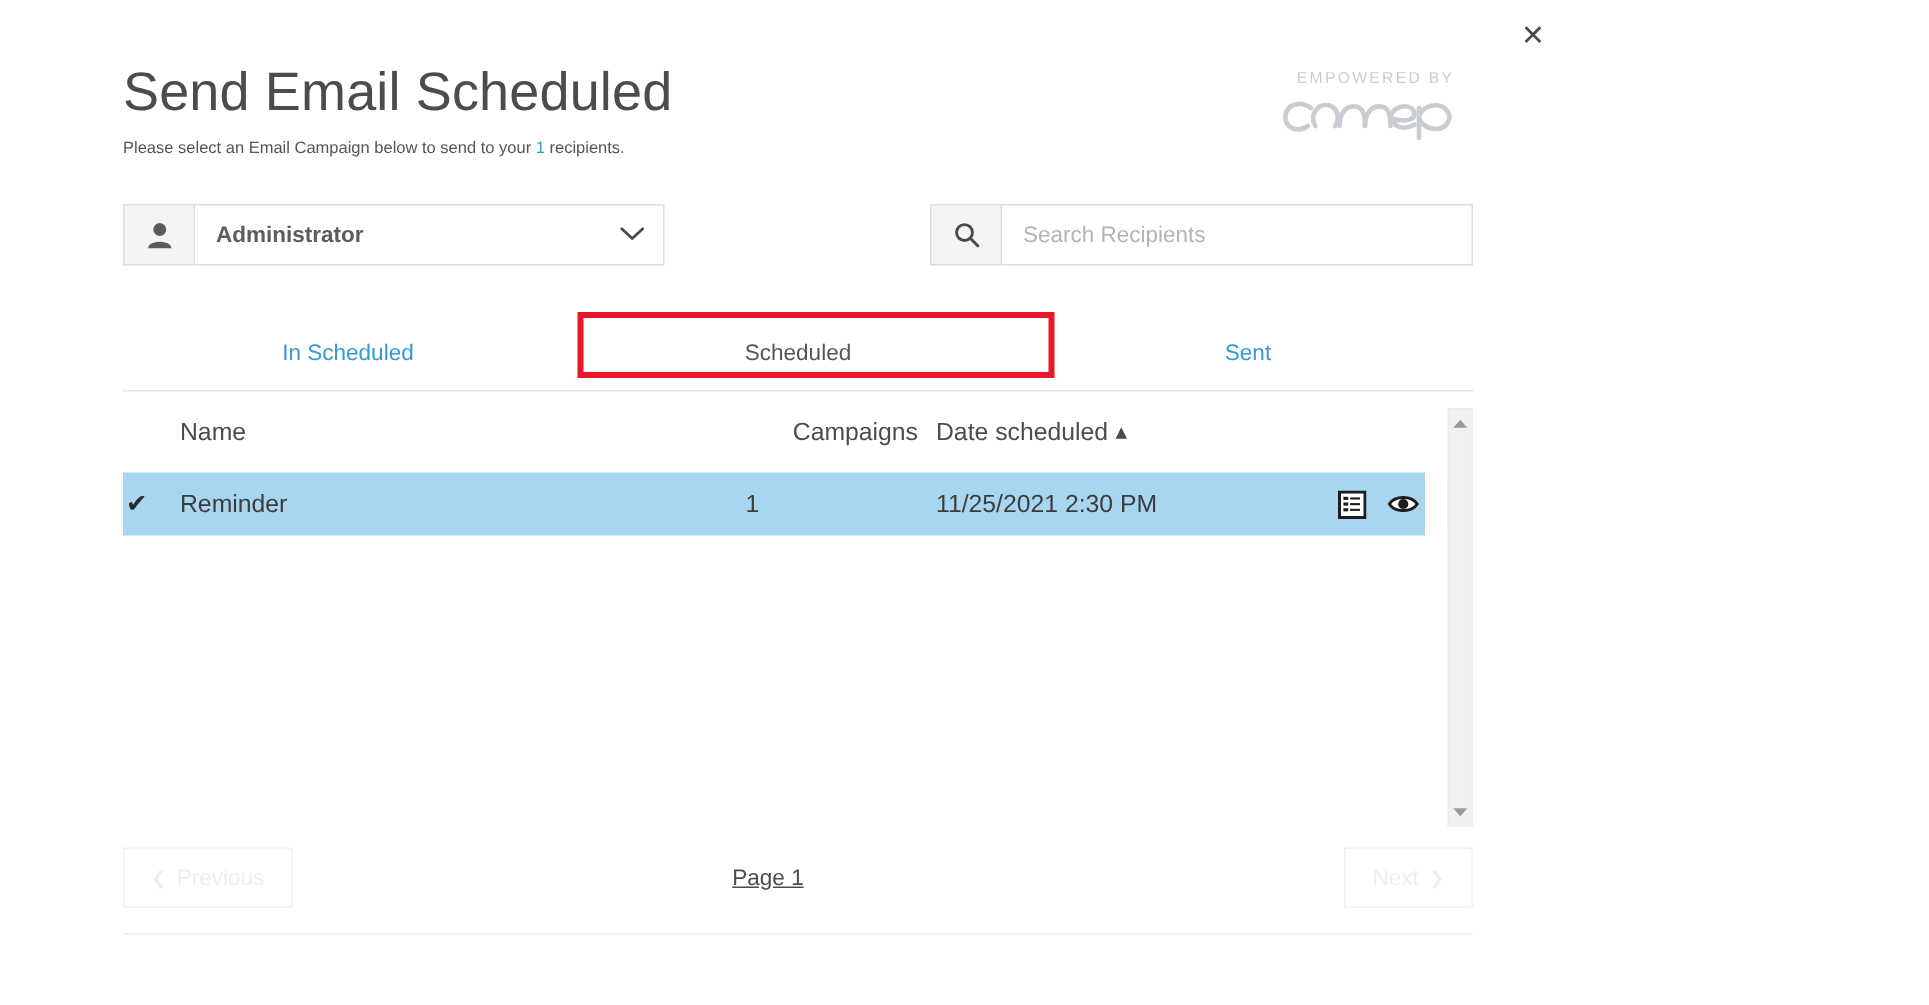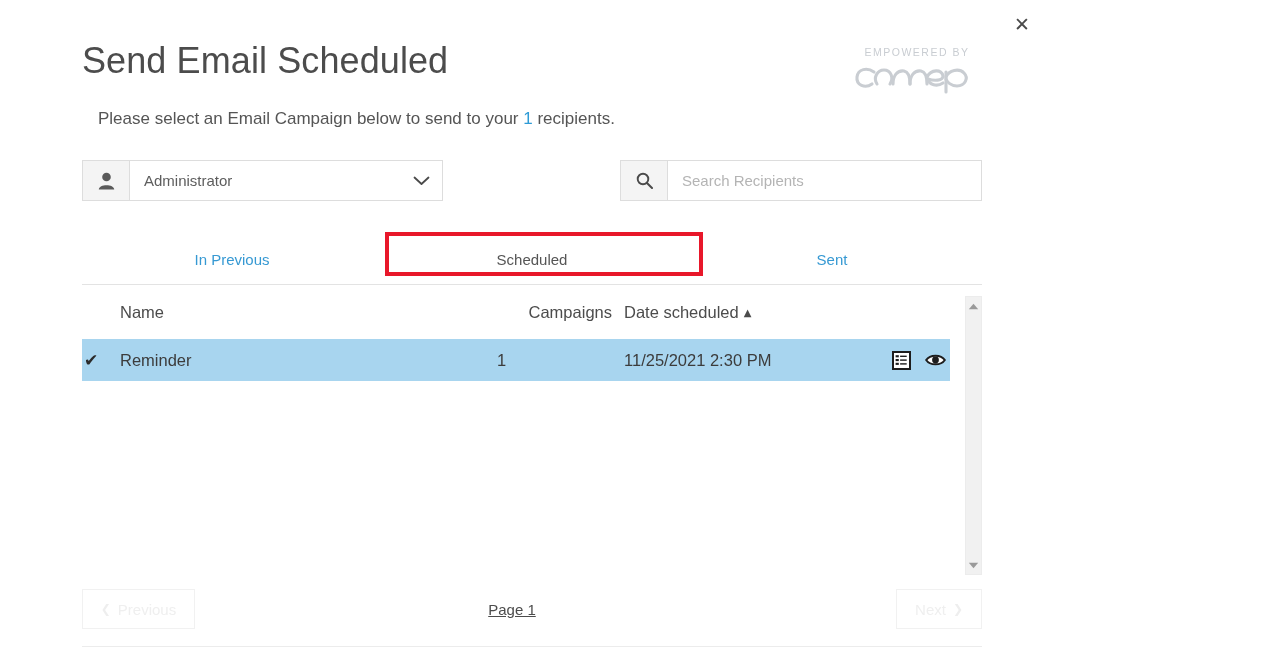--- a/index.html
+++ b/index.html
@@ -47,23 +47,23 @@
     font-size: 36px;
     font-weight: 300;
     color: #4c4c4c;
     letter-spacing: 0.1px;
     margin: 0;
     padding-top: 38px;
     line-height: 1.25;
   }
 
   .subtitle {
-    font-size: 17px;
+    font-size: 11px;
     color: #555555;
-    margin: 16px;
+    margin: 0;
     padding-top: 10px;
     font-weight: 400;
   }
   .subtitle .count {
     color: #2e9bd6;
   }
 
   
   .logo-block {
     position: absolute;
@@ -118,21 +118,21 @@
     display: flex;
     align-items: center;
     padding: 0 12px 0 14px;
     box-sizing: border-box;
     position: relative;
     cursor: pointer;
   }
   .field-body .value {
     font-size: 15px;
     color: #5d5d5d;
-    font-weight: 400;
+    font-weight: 700;
   }
   .field-body .placeholder {
     font-size: 15px;
     color: #b4b4b4;
     font-weight: 400;
   }
   .chevron {
     position: absolute;
     right: 12px;
     top: 50%;
@@ -395,21 +395,21 @@
         </svg>
       </div>
       <div class="field-body">
         <span class="placeholder">Search Recipients</span>
       </div>
     </div>
 
   </div>
 
   <div class="tabs">
-    <div class="tab">In Previous</div>
+    <div class="tab">In Scheduled</div>
     <div class="tab active">Scheduled</div>
     <div class="tab">Sent</div>
     <div class="tab-highlight"></div>
   </div>
 
   <div class="table-wrap">
     <div class="grid">
 
       <div class="grid-head">
         <div class="col-check"></div>

